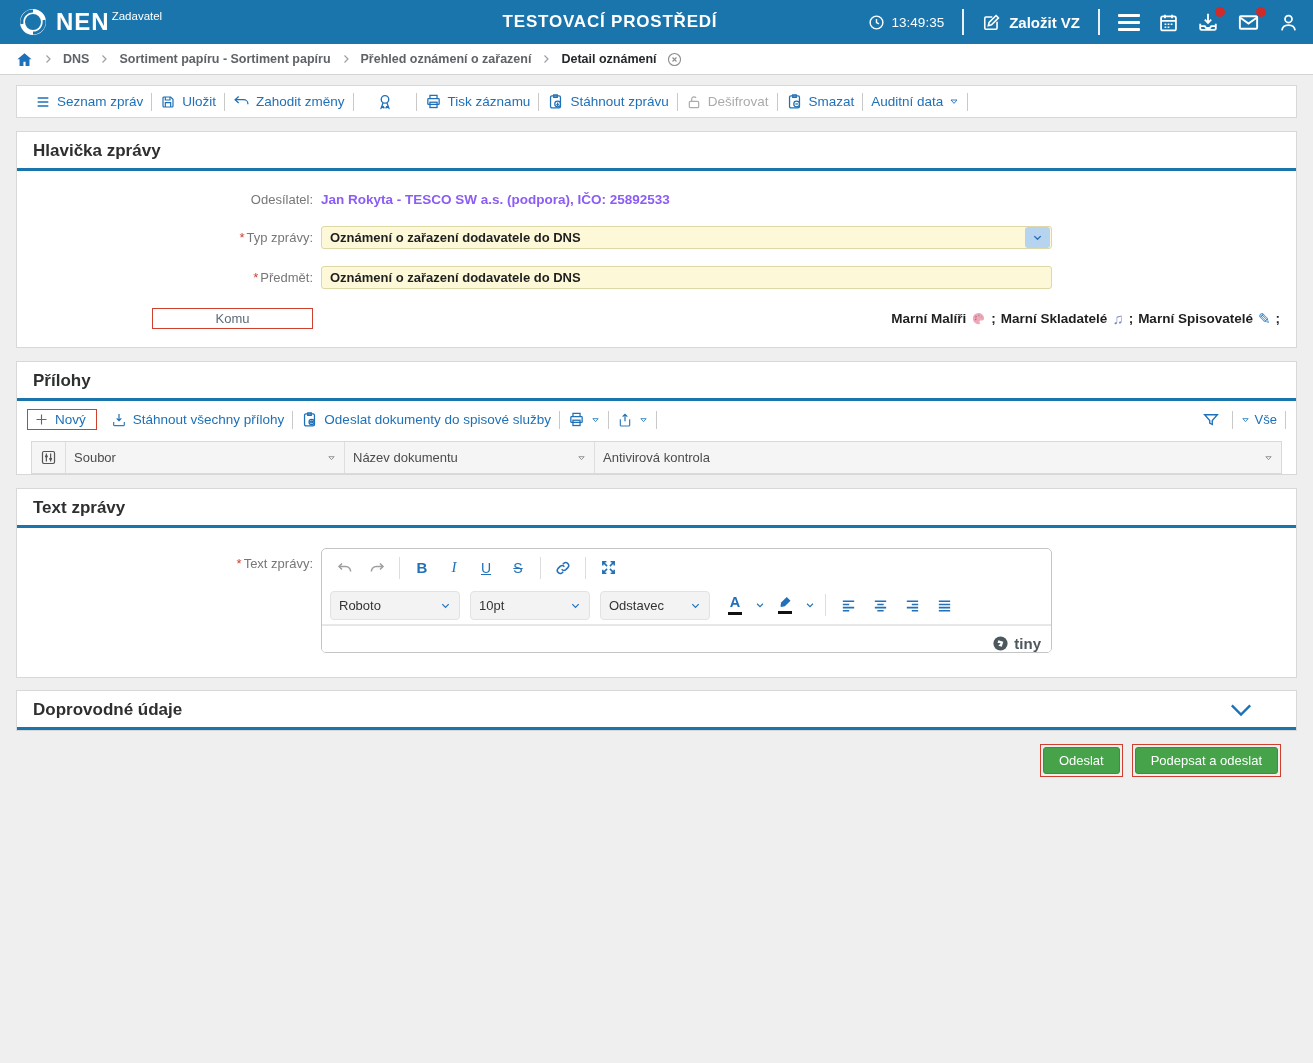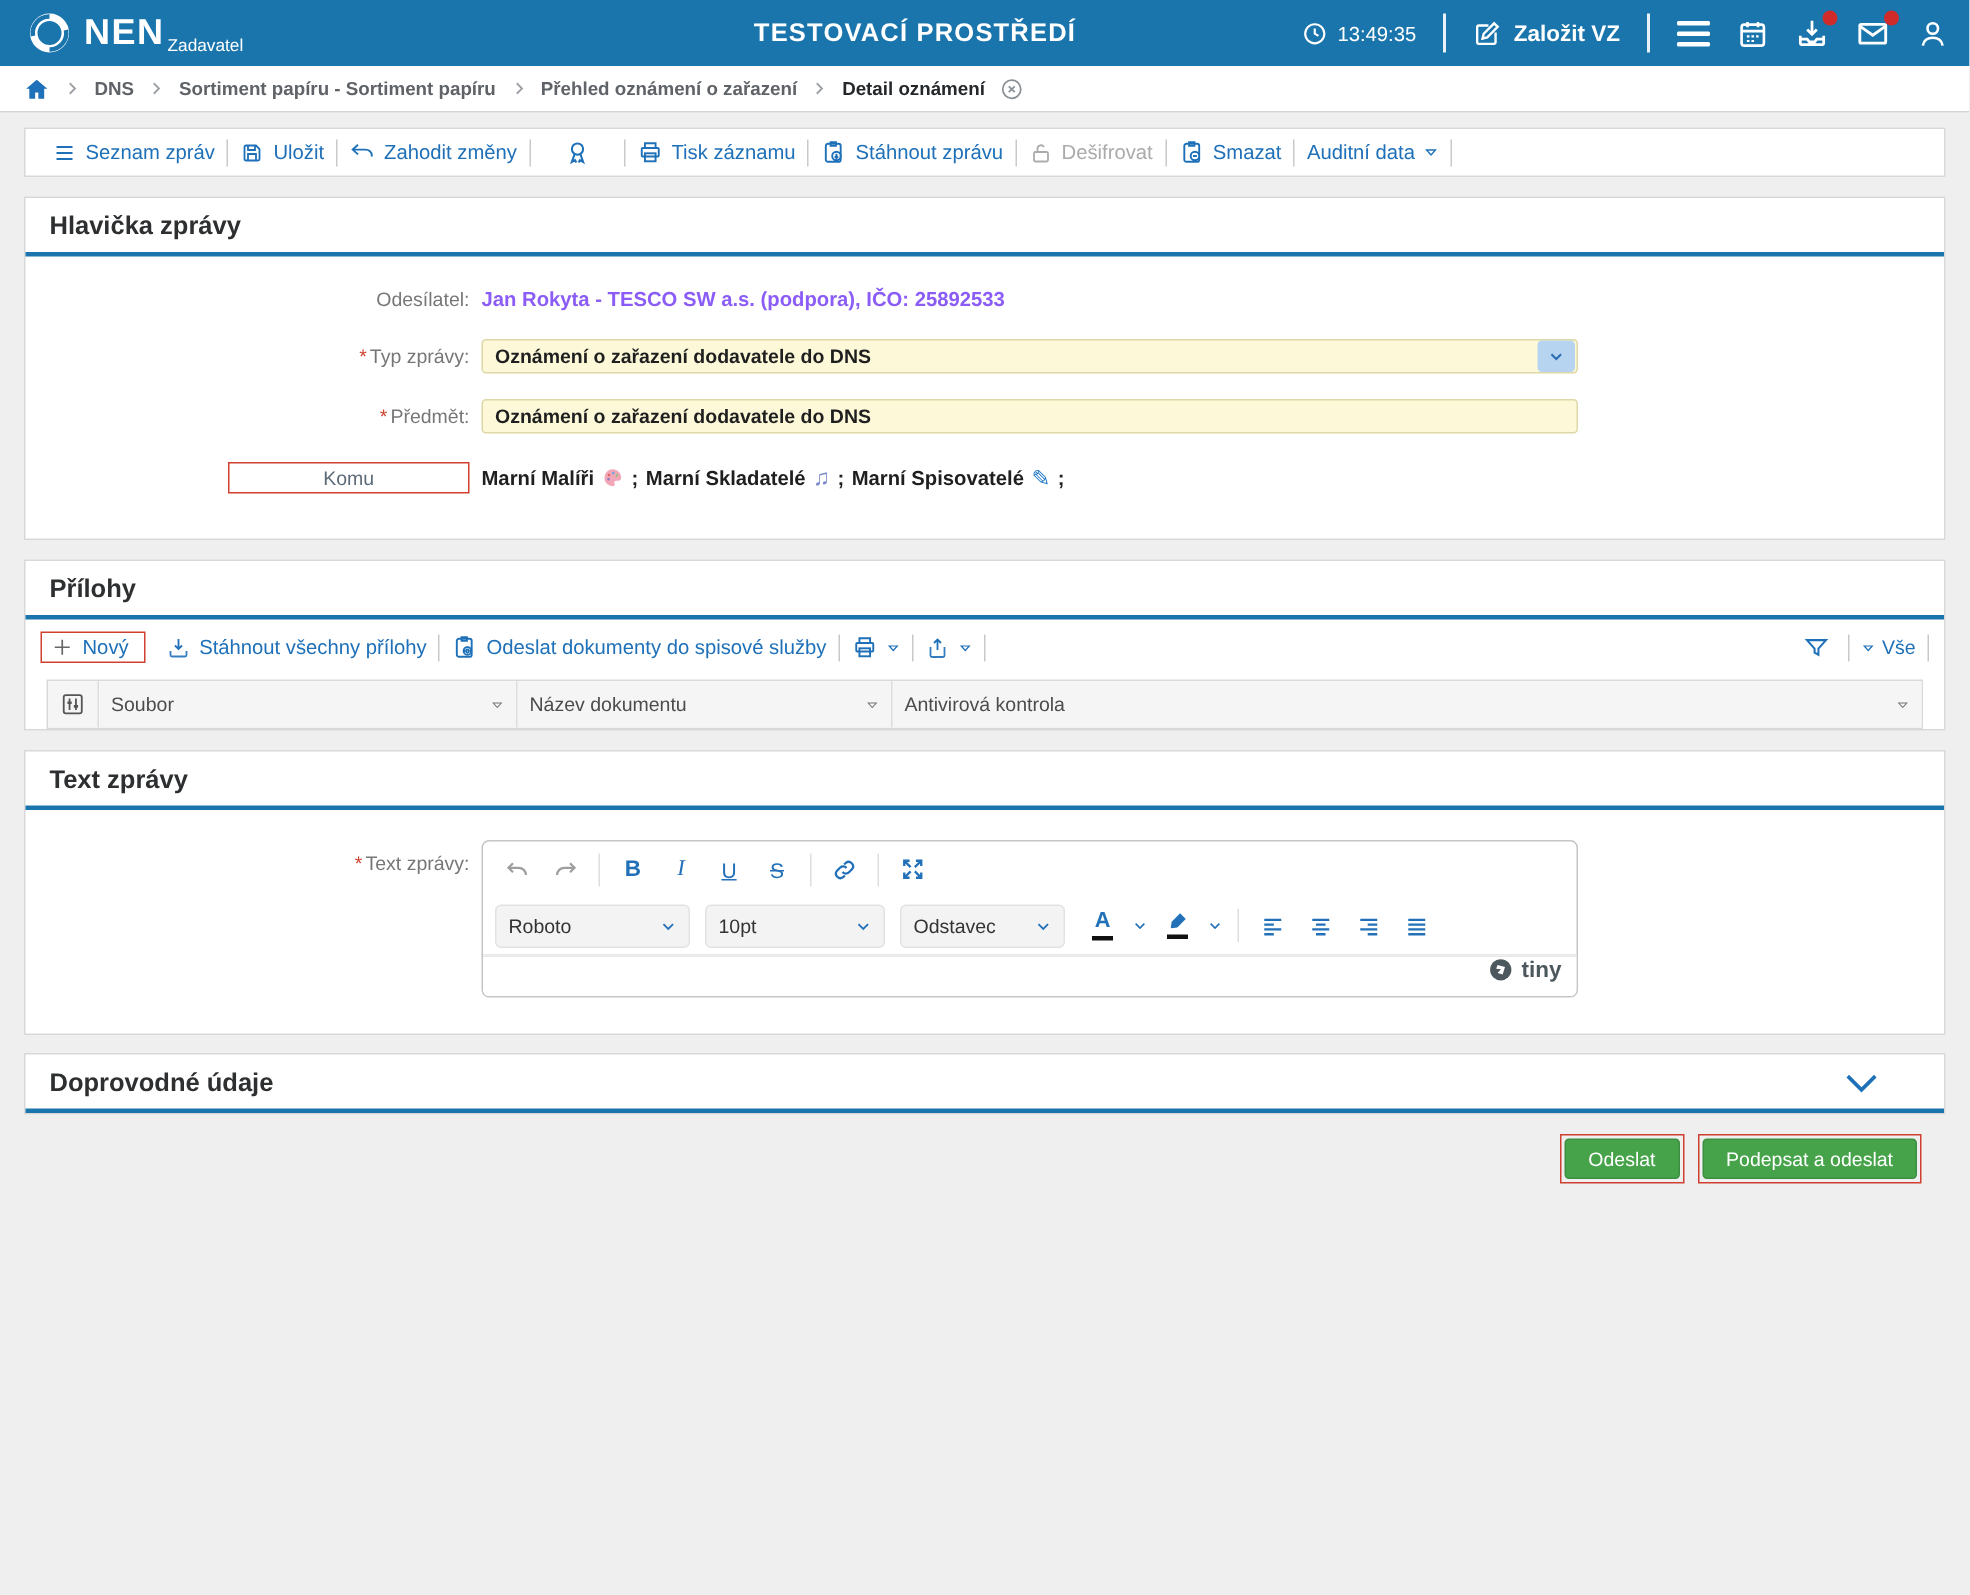--- a/index.html
+++ b/index.html
@@ -11,21 +11,21 @@
     overflow: hidden;
   }
   svg { display:block; }
 
   
   .topbar {
     height: 44px; background: #1b75ad; color: #fff;
     display: flex; align-items: center; padding: 0 14px 0 18px;
   }
   .brand { display:flex; align-items:center; gap:8px; cursor:pointer; }
-  .brand-text { display:flex; align-items:flex-end; }
+  .brand-text { display:flex; align-items:flex-start; }
   .brand-name { font-size: 24px; font-weight: bold; letter-spacing: 1px; line-height: 1; }
   .brand-sub { font-size: 11.5px; margin-left: 2px; margin-bottom: -3px; }
   .env-title {
     position: absolute; left: 330px; width: 560px; text-align: center;
     font-size: 17px; font-weight: bold; letter-spacing: .8px;
   }
   .topbar-right { margin-left: auto; display: flex; align-items: center; gap: 18px; }
   .clockwrap { display:flex; align-items:center; gap:7px; font-size: 13.5px; }
   .vdiv { width: 2px; height: 26px; background: #ffffff; opacity:.9; }
   .create-vz { display:flex; align-items:center; gap:8px; font-size: 15px; font-weight: bold; cursor:pointer; }
@@ -60,21 +60,21 @@
   .section { margin-top: 13px; }
   .section-title-row {
     display:flex; align-items:center; justify-content:space-between;
     padding: 9px 16px 7px 16px; border-bottom: 3px solid #1b75ad;
   }
   .section-title { font-size: 17px; font-weight: bold; color:#2d2f31; }
 
   
   .frm { padding: 21px 16px 18px 16px; }
   .frm-row { display:flex; align-items:center; margin-bottom: 17px; }
-  .frm-row:last-child { margin-bottom: 12px; }
+  .frm-row:last-child { margin-bottom: 0; justify-content: space-between; }
   .frm-label {
     width: 288px; text-align:right; padding-right: 8px;
     font-size: 13px; color:#777; flex-shrink:0;
   }
   .req { color:#d0402e; margin-right:2px; }
   .frm-value { font-size: 13.5px; font-weight: bold; color:#8b5cf6; }
   .ybox {
     width: 731px; height: 23px; background:#fcf8d8;
     border:1px solid #ddd8a6; border-radius:3px;
     display:flex; align-items:center;
@@ -151,21 +151,21 @@
   .color-a { font-size:14.5px; font-weight:bold; color:#2271b8; line-height:1; }
   .color-bar { width: 14px; height: 3px; background:#111; margin-top:2px; }
   .colwrap { display:flex; flex-direction:column; align-items:center; }
   .tox-content {
     background:#fcf8d6; min-height: 189px; padding: 15px 16px 0 16px;
     font-size: 13px; color:#333;
   }
   .tox-content p { margin: 0 0 21px 0; }
   .tox-status {
     height: 27px; background:#fff; border-top:1px solid #e6e6e6;
-    display:flex; align-items:flex-start; justify-content:flex-end; padding: 0 10px; gap:5px;
+    display:flex; align-items:flex-end; justify-content:flex-end; padding: 0 10px; gap:5px;
   }
   .tiny-word { font-size: 15px; font-weight: bold; color:#4d575e; }
 
   
   .collapse-card .section-title-row { border-bottom:3px solid #1b75ad; padding-right: 44px; }
   .footer-btns { display:flex; justify-content:flex-end; gap: 9px; margin: 13px 32px 0 0; }
   .red-wrap { border:1px solid #cf3f30; padding:2px; }
   .green-btn {
     height: 27px; background:#46a34a; border:1px solid #3c8f40;
     color:#fff; font-size: 13px; padding: 0 15px; border-radius:3px;

